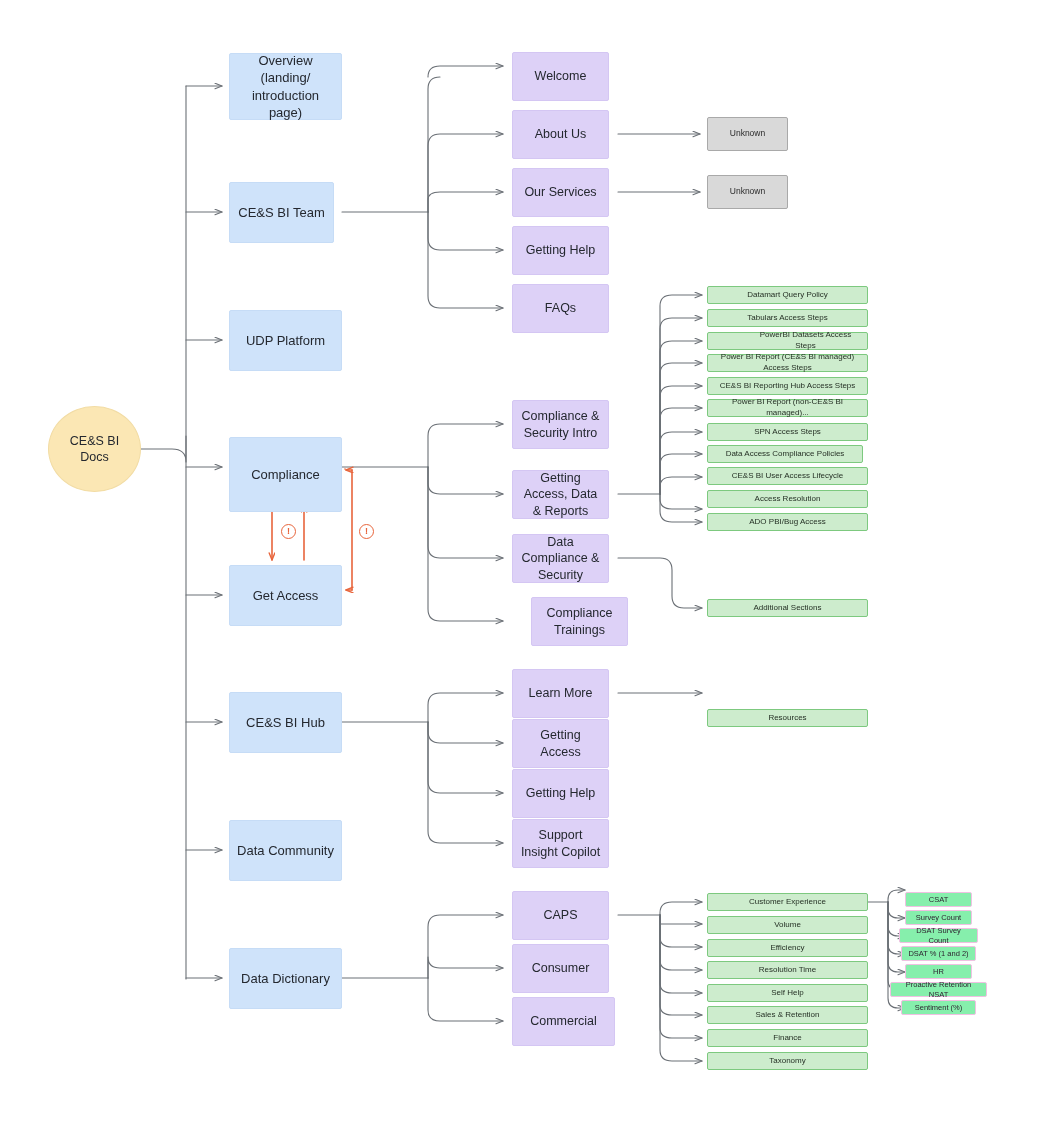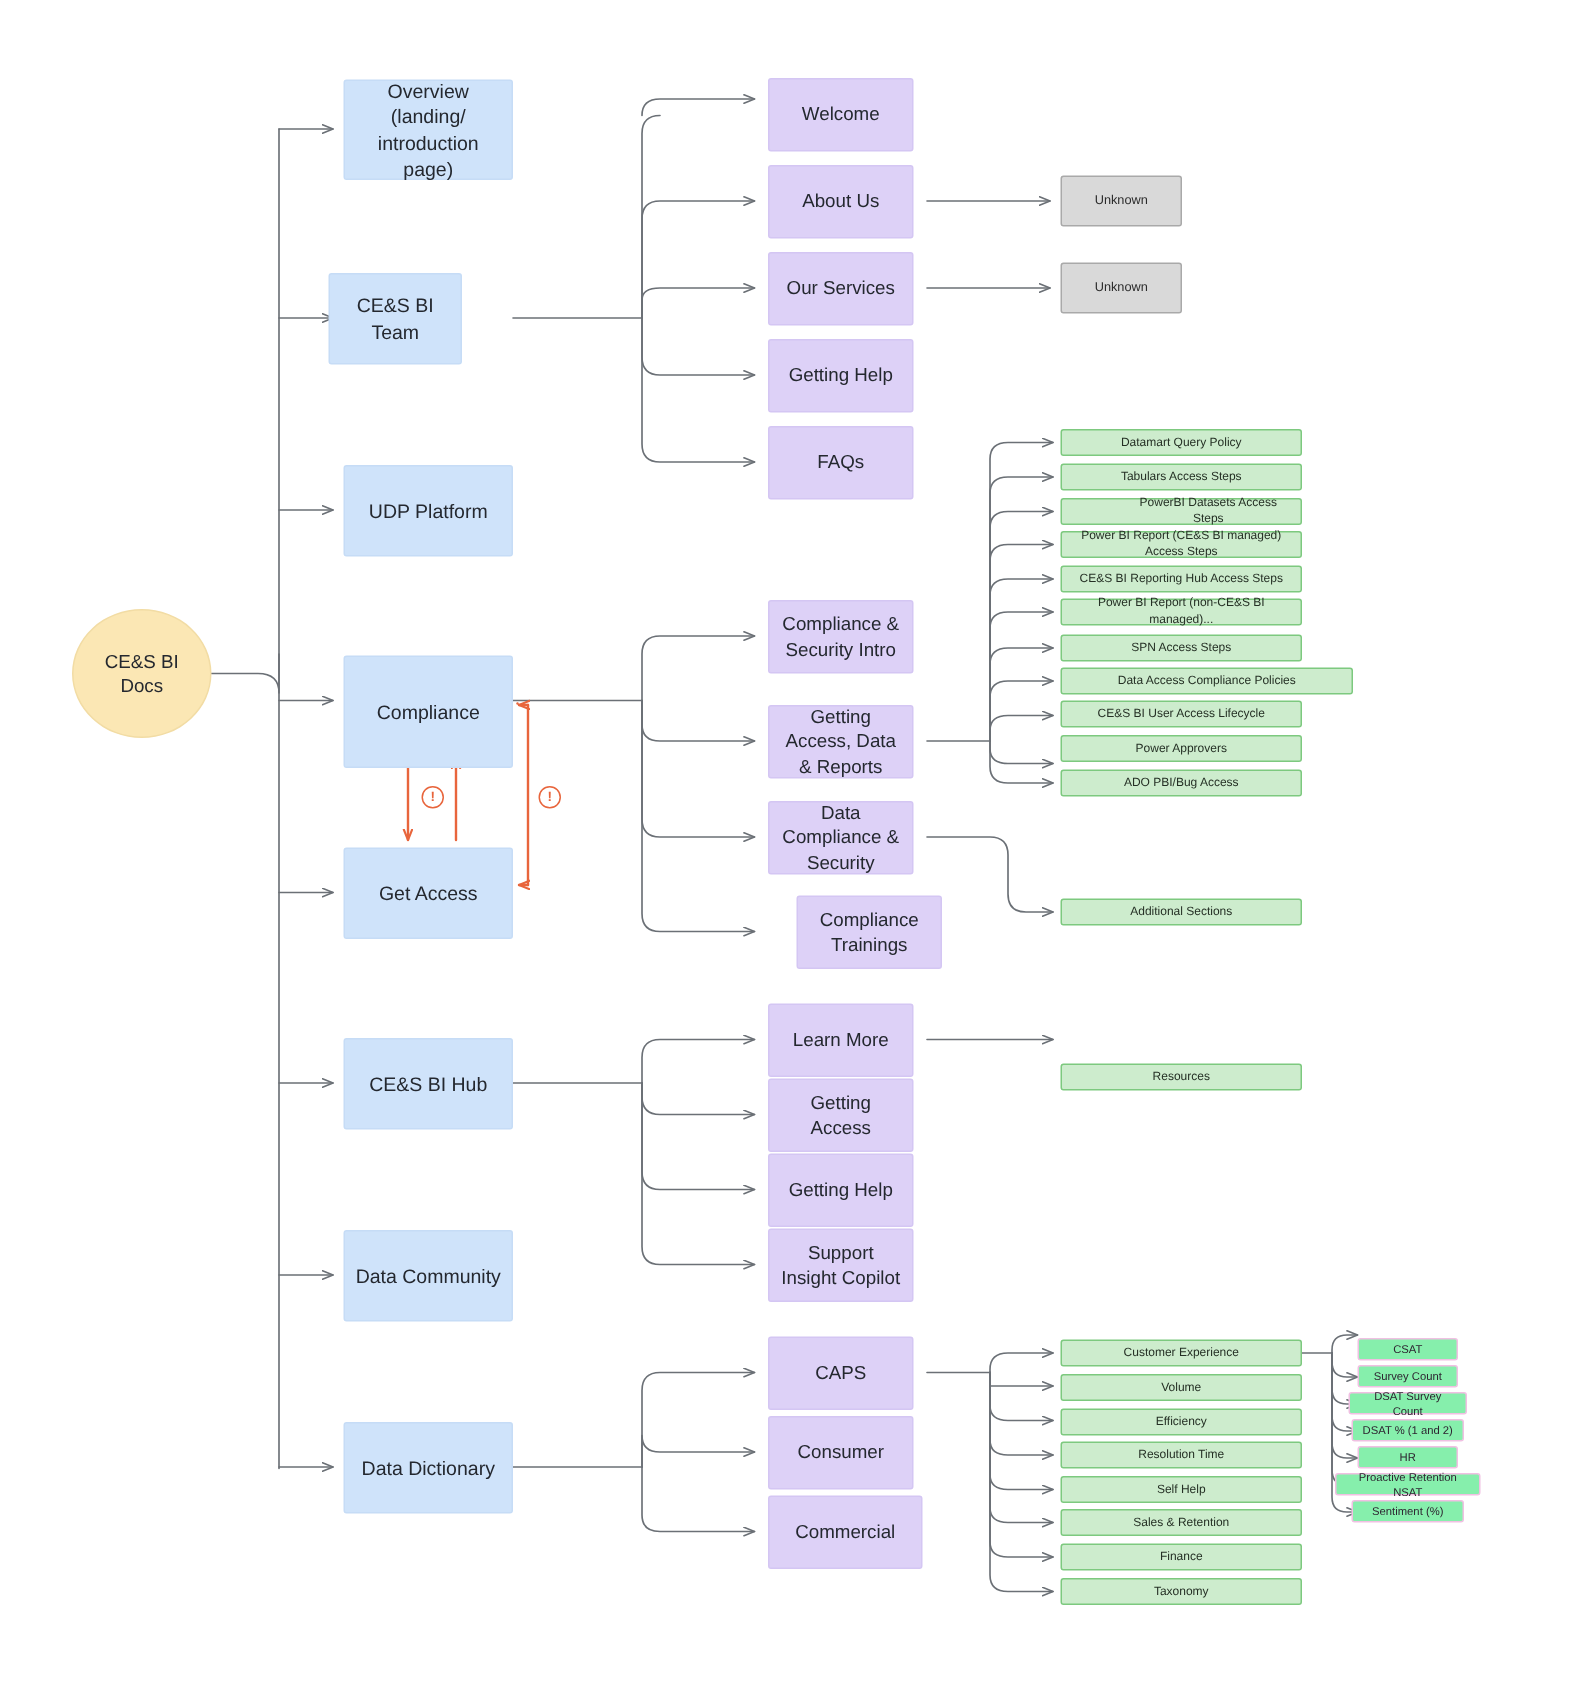--- a/index.html
+++ b/index.html
@@ -196,21 +196,21 @@
     </g>
   </svg>
 
   <div class="node n-root" style="left:48px;top:406px;width:93px;height:86px;">
     <span>CE&amp;S BI Docs</span>
   </div>
 
   <div class="node n-blue" style="left:229px;top:53px;width:113px;height:67px;">
     <span>Overview (landing/ introduction page)</span>
   </div>
-  <div class="node n-blue" style="left:219px;top:182px;width:89px;height:61px;">
+  <div class="node n-blue" style="left:229px;top:182px;width:105px;height:61px;">
     <span>CE&amp;S BI Team</span>
   </div>
   <div class="node n-blue" style="left:229px;top:310px;width:113px;height:61px;">
     <span>UDP Platform</span>
   </div>
   <div class="node n-blue" style="left:229px;top:437px;width:113px;height:75px;">
     <span>Compliance</span>
   </div>
   <div class="node n-blue" style="left:229px;top:565px;width:113px;height:61px;">
     <span>Get Access</span>
@@ -282,28 +282,28 @@
   </div>
   <div class="node n-green" style="left:707px;top:377px;width:161px;height:18px;">
     <span>CE&amp;S BI Reporting Hub Access Steps</span>
   </div>
   <div class="node n-green" style="left:707px;top:399px;width:161px;height:18px;">
     <span>Power BI Report (non-CE&amp;S BI managed)...</span>
   </div>
   <div class="node n-green" style="left:707px;top:423px;width:161px;height:18px;">
     <span>SPN Access Steps</span>
   </div>
-  <div class="node n-green" style="left:707px;top:445px;width:195px;height:18px;">
+  <div class="node n-green" style="left:707px;top:445px;width:156px;height:18px;">
     <span>Data Access Compliance Policies</span>
   </div>
   <div class="node n-green" style="left:707px;top:467px;width:161px;height:18px;">
     <span>CE&amp;S BI User Access Lifecycle</span>
   </div>
   <div class="node n-green" style="left:707px;top:490px;width:161px;height:18px;">
-    <span>Power Approvers</span>
+    <span>Access Resolution</span>
   </div>
   <div class="node n-green" style="left:707px;top:513px;width:161px;height:18px;">
     <span>ADO PBI/Bug Access</span>
   </div>
 
   <div class="node n-green" style="left:707px;top:599px;width:161px;height:18px;">
     <span>Additional Sections</span>
   </div>
 
   <div class="node n-purple" style="left:512px;top:669px;width:97px;height:49px;justify-content:center;">

